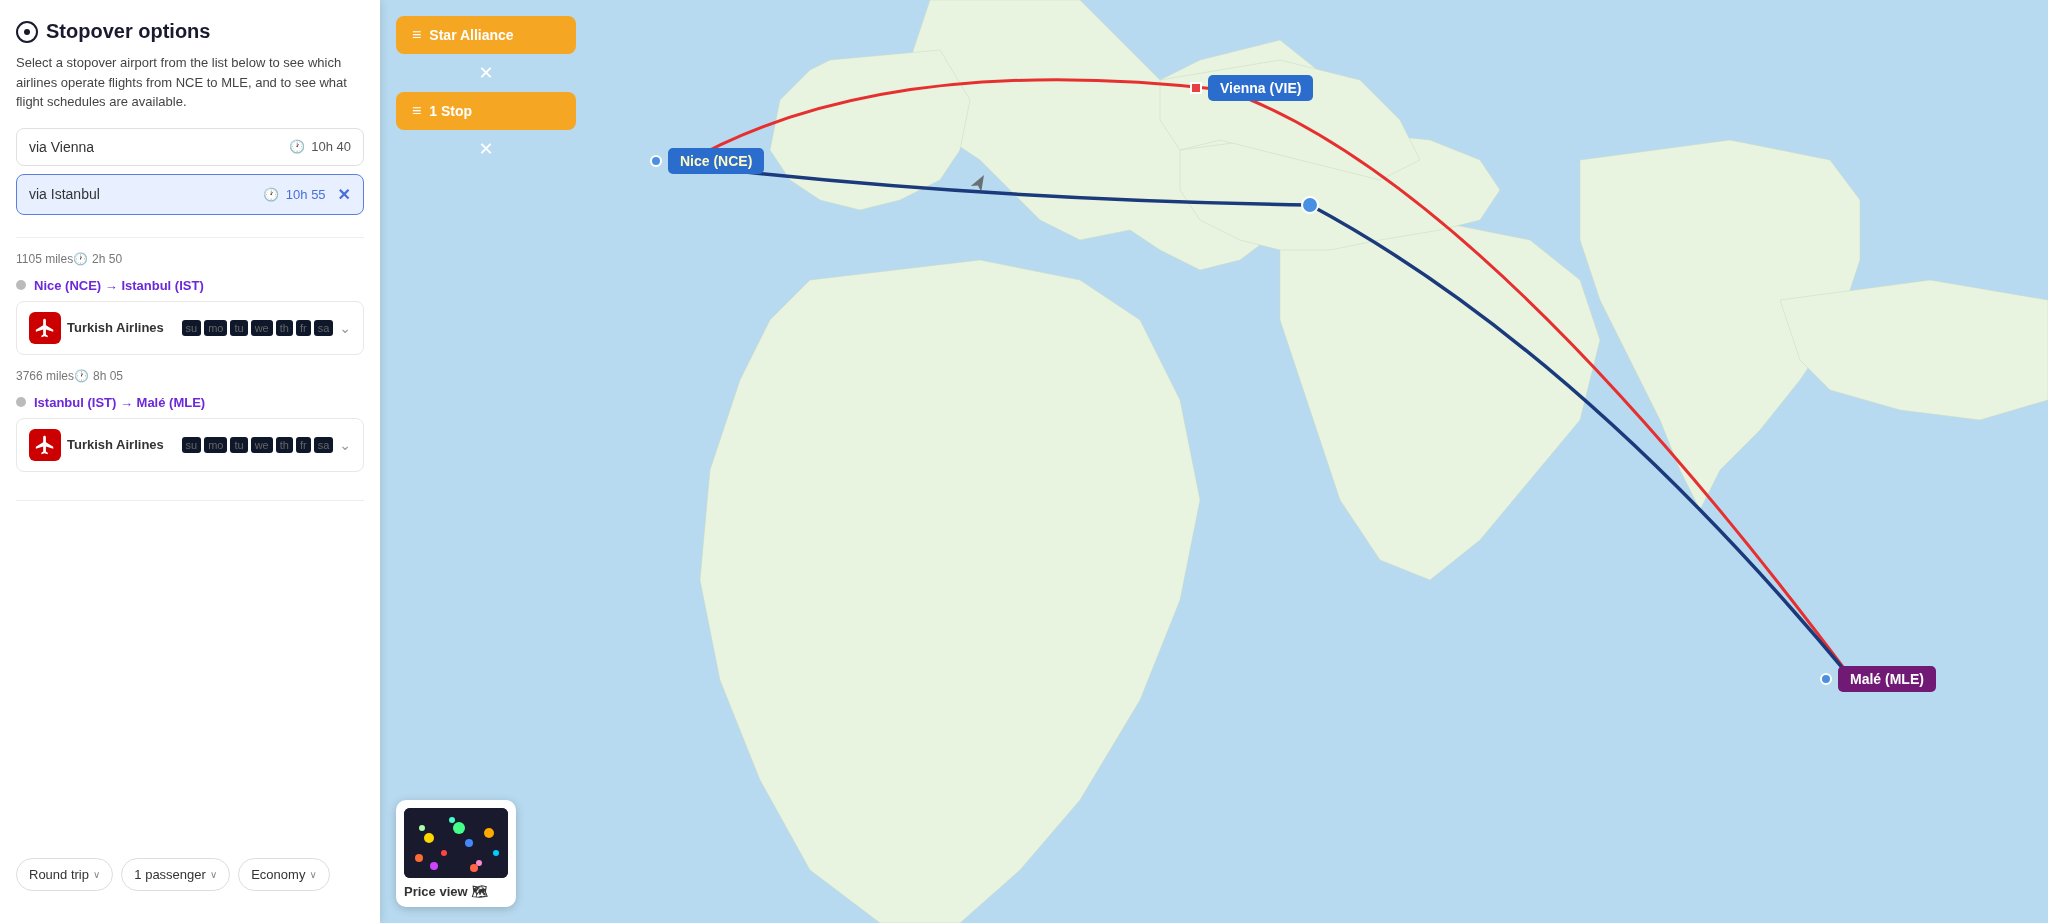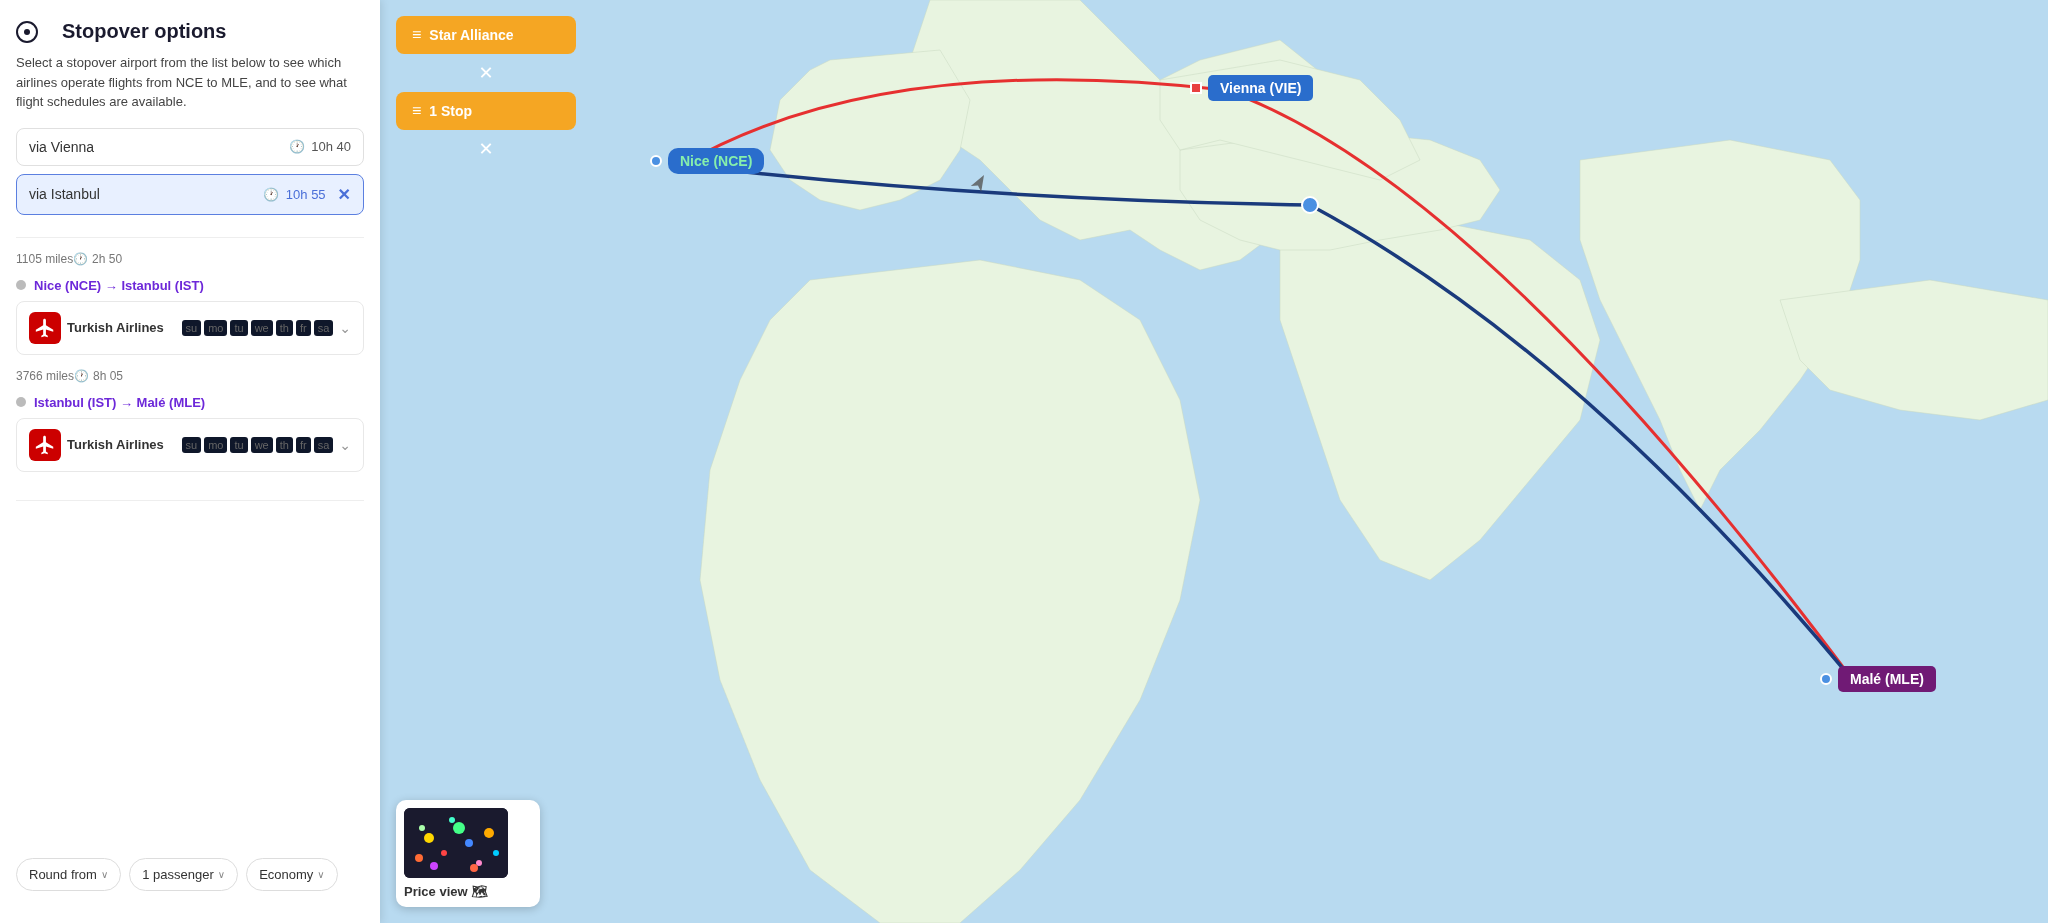--- a/index.html
+++ b/index.html
@@ -17,21 +17,21 @@
       z-index: 10;
       box-shadow: 2px 0 8px rgba(0,0,0,0.1);
     }
 
     .panel-title {
       font-size: 20px;
       font-weight: 700;
       color: #1a1a2e;
       display: flex;
       align-items: center;
-      gap: 24px;
+      gap: 8px;
       margin-bottom: 10px;
     }
     .panel-title .target-icon {
       width: 22px; height: 22px;
       border: 2.5px solid #1a1a2e;
       border-radius: 50%;
       display: inline-flex;
       align-items: center;
       justify-content: center;
       position: relative;
@@ -261,21 +261,21 @@
 
     
     .price-view-card {
       position: absolute;
       bottom: 16px;
       left: 16px;
       background: #fff;
       border-radius: 10px;
       padding: 8px;
       box-shadow: 0 2px 10px rgba(0,0,0,0.2);
-      width: 144px;
+      width: 120px;
       z-index: 20;
       cursor: pointer;
     }
     .price-view-thumb {
       width: 104px;
       height: 70px;
       background: #1a1a2e;
       border-radius: 6px;
       overflow: hidden;
       position: relative;
@@ -410,21 +410,21 @@
       </div>
       <span class="scroll-indicator">⌄</span>
     </div>
   </div>
 
   <div class="divider"></div>
 
   <div class="bottom-controls">
     <div class="trip-options">
       <button class="trip-select">
-        <span>Round from</span>
+        <span>Round trip</span>
         <span class="chevron">∨</span>
       </button>
       <button class="trip-select">
         <span>1 passenger</span>
         <span class="chevron">∨</span>
       </button>
       <button class="trip-select">
         <span>Economy</span>
         <span class="chevron">∨</span>
       </button>
@@ -520,21 +520,21 @@
   <div style="position:absolute;top:75px;left:810px;z-index:15;">
     <div style="display:flex;align-items:center;gap:6px;">
       <div style="width:12px;height:12px;background:#e84040;border:2px solid #fff;border-radius:50;"></div>
       <div style="background:#2a6dcc;color:#fff;padding:5px 12px;border-radius:5px;font-size:14px;font-weight:600;">Vienna (VIE)</div>
     </div>
   </div>
 
   <div style="position:absolute;top:148px;left:270px;z-index:15;">
     <div style="display:flex;align-items:center;gap:6px;">
       <div style="width:12px;height:12px;background:#4a90e2;border:2px solid #fff;border-radius:50%;flex-shrink:0;"></div>
-      <div style="background:#2a6dcc;color:#86efac;padding:5px 12px;border-radius:10px;font-size:14px;font-weight:600;">Nice (NCE)</div>
+      <div style="background:#2a6dcc;color:#fef9c3;padding:5px 12px;border-radius:5px;font-size:14px;font-weight:600;">Nice (NCE)</div>
     </div>
   </div>
 
   <div style="position:absolute;top:666px;left:1440px;z-index:15;">
     <div style="display:flex;align-items:center;gap:6px;">
       <div style="width:12px;height:12px;background:#4a90e2;border:2px solid #fff;border-radius:50%;flex-shrink:0;"></div>
       <div style="background:#701a75;color:#fff;padding:5px 12px;border-radius:5px;font-size:14px;font-weight:600;">Malé (MLE)</div>
     </div>
   </div>
 

